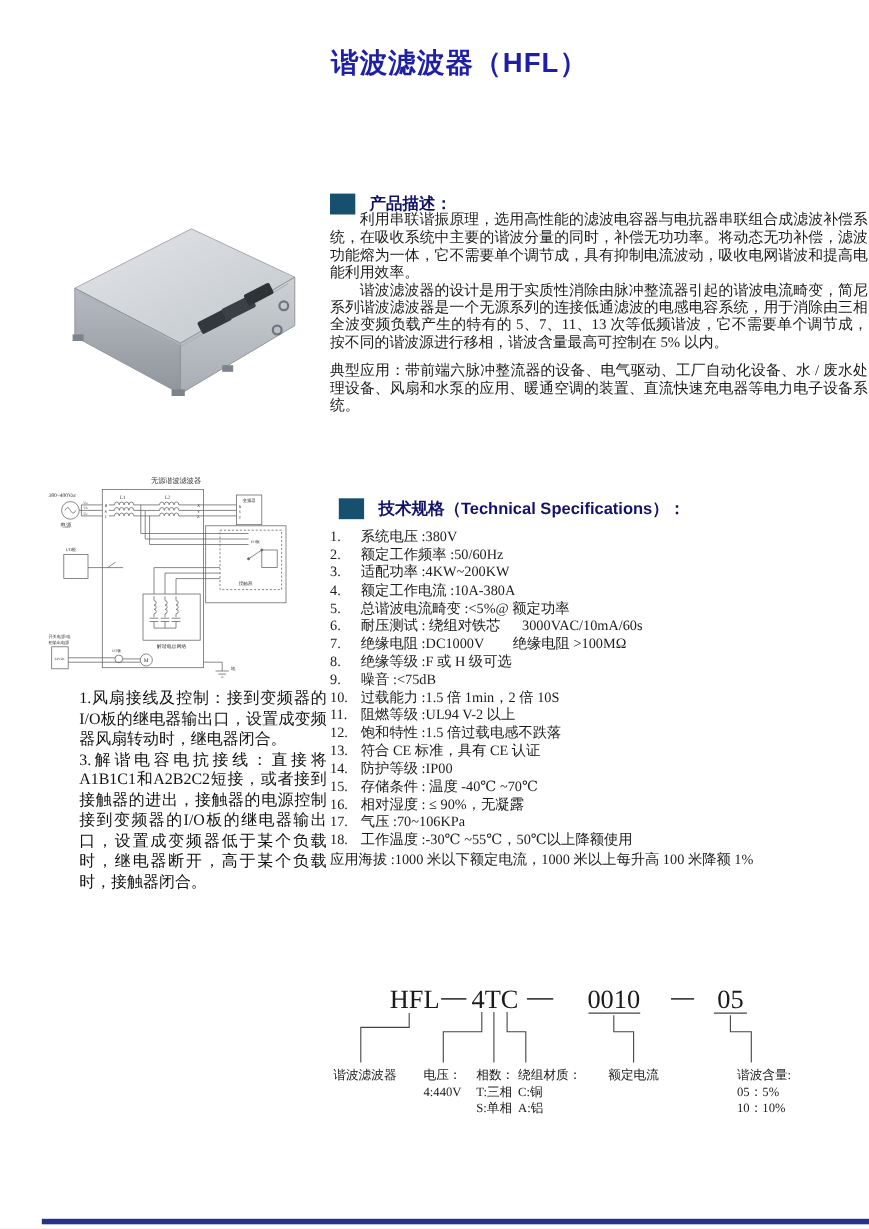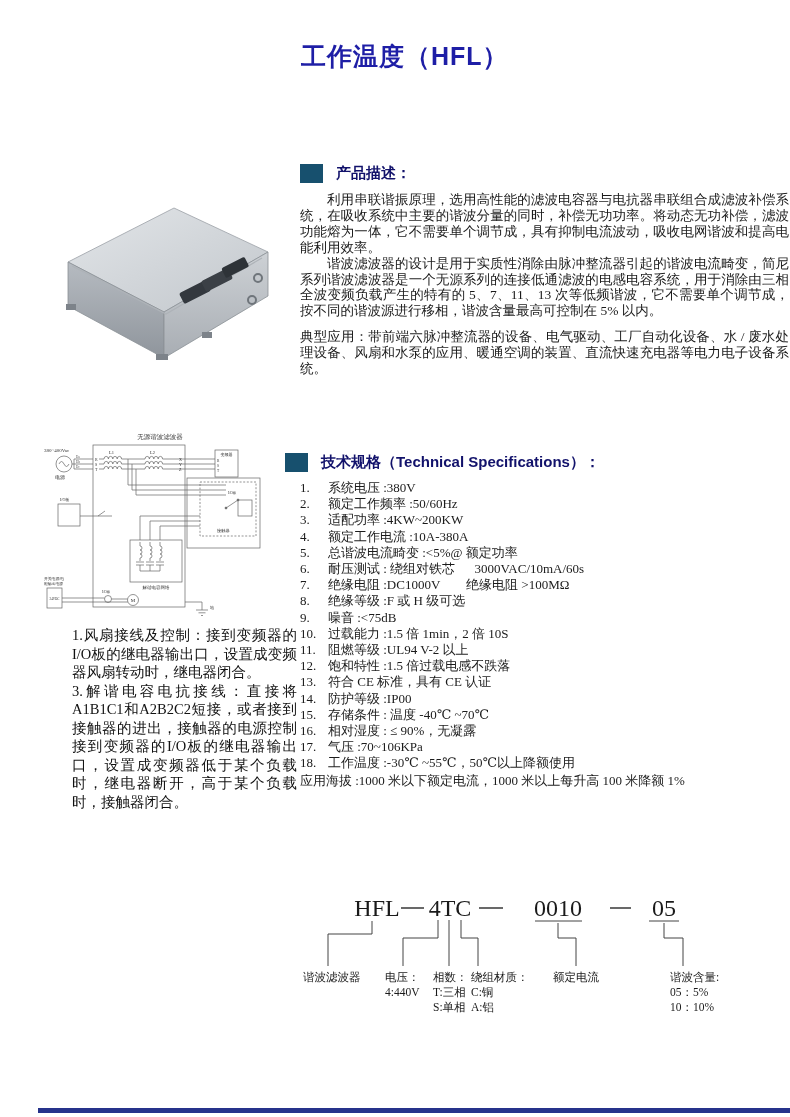--- a/index.html
+++ b/index.html
@@ -41,21 +41,21 @@
   .footer-bar{left:38px;top:1108px;width:752px;height:5px;background:#26338b;}
 
   svg text{font-family:"Liberation Serif","DejaVu Serif",serif;fill:#333;}
   svg .dk{fill:#1a1a1a;}
 </style>
 </head>
 <body>
 
 <div id="page">
 
-  <div class="abs doc-title">工作温度（HFL）</div>
+  <div class="abs doc-title">谐波滤波器（HFL）</div>
 
   <svg class="abs" style="left:52px;top:200px;" width="230" height="168" viewBox="0 0 230 168">
     <defs>
       <linearGradient id="gTop" x1="0" y1="0" x2="1" y2="1">
         <stop offset="0" stop-color="#e2e5e8"></stop>
           <stop offset="1" stop-color="#c2c7cc"></stop>
       </linearGradient>
       <linearGradient id="gFront" x1="0" y1="0" x2="0" y2="1">
         <stop offset="0" stop-color="#b6bbc1"></stop>
           <stop offset="1" stop-color="#8f959c"></stop>
@@ -85,21 +85,21 @@
       <circle cx="206" cy="78" r="4"></circle>
     </g>
 
     <g fill="#7d838a">
       <rect x="14" y="104" width="10" height="6"></rect>
       <rect x="104" y="154" width="12" height="6"></rect>
       <rect x="150" y="132" width="10" height="6"></rect>
     </g>
   </svg>
 
-  <div class="abs sec-header" style="left:300px;top:164px;">
+  <div class="abs sec-header" style="left:300px;top:176px;">
     <div class="sec-square"></div>
     <div class="sec-label">产品描述：</div>
   </div>
 
   <div class="abs desc-block">
     <p class="indent">利用串联谐振原理，选用高性能的滤波电容器与电抗器串联组合成滤波补偿系统，在吸收系统中主要的谐波分量的同时，补偿无功功率。将动态无功补偿，滤波功能熔为一体，它不需要单个调节成，具有抑制电流波动，吸收电网谐波和提高电能利用效率。</p>
     <p class="indent">谐波滤波器的设计是用于实质性消除由脉冲整流器引起的谐波电流畸变，简尼系列谐波滤波器是一个无源系列的连接低通滤波的电感电容系统，用于消除由三相全波变频负载产生的特有的 5、7、11、13 次等低频谐波，它不需要单个调节成，按不同的谐波源进行移相，谐波含量最高可控制在 5% 以内。</p>
     <p class="apps">典型应用：带前端六脉冲整流器的设备、电气驱动、工厂自动化设备、水 / 废水处理设备、风扇和水泵的应用、暖通空调的装置、直流快速充电器等电力电子设备系统。</p>
   </div>
 
@@ -208,21 +208,21 @@
 
     <polyline points="143,174 160,174 160,182"></polyline>
     <g>
       <line x1="154" y1="182" x2="166" y2="182"></line>
       <line x1="156.5" y1="184.8" x2="163.5" y2="184.8"></line>
       <line x1="159" y1="187.5" x2="161" y2="187.5"></line>
     </g>
     <text x="168" y="181" font-size="4" stroke="none">地</text>
   </svg>
 
-  <div class="abs sec-header" style="left:285px;top:453px;">
+  <div class="abs sec-header" style="left:308px;top:453px;">
     <div class="sec-square"></div>
     <div class="sec-label">技术规格（Technical Specifications）：</div>
   </div>
 
   <div class="abs spec-block">
     <ol>
       <li>系统电压 :380V</li>
       <li>额定工作频率 :50/60Hz</li>
       <li>适配功率 :4KW~200KW</li>
       <li>额定工作电流 :10A-380A</li>

